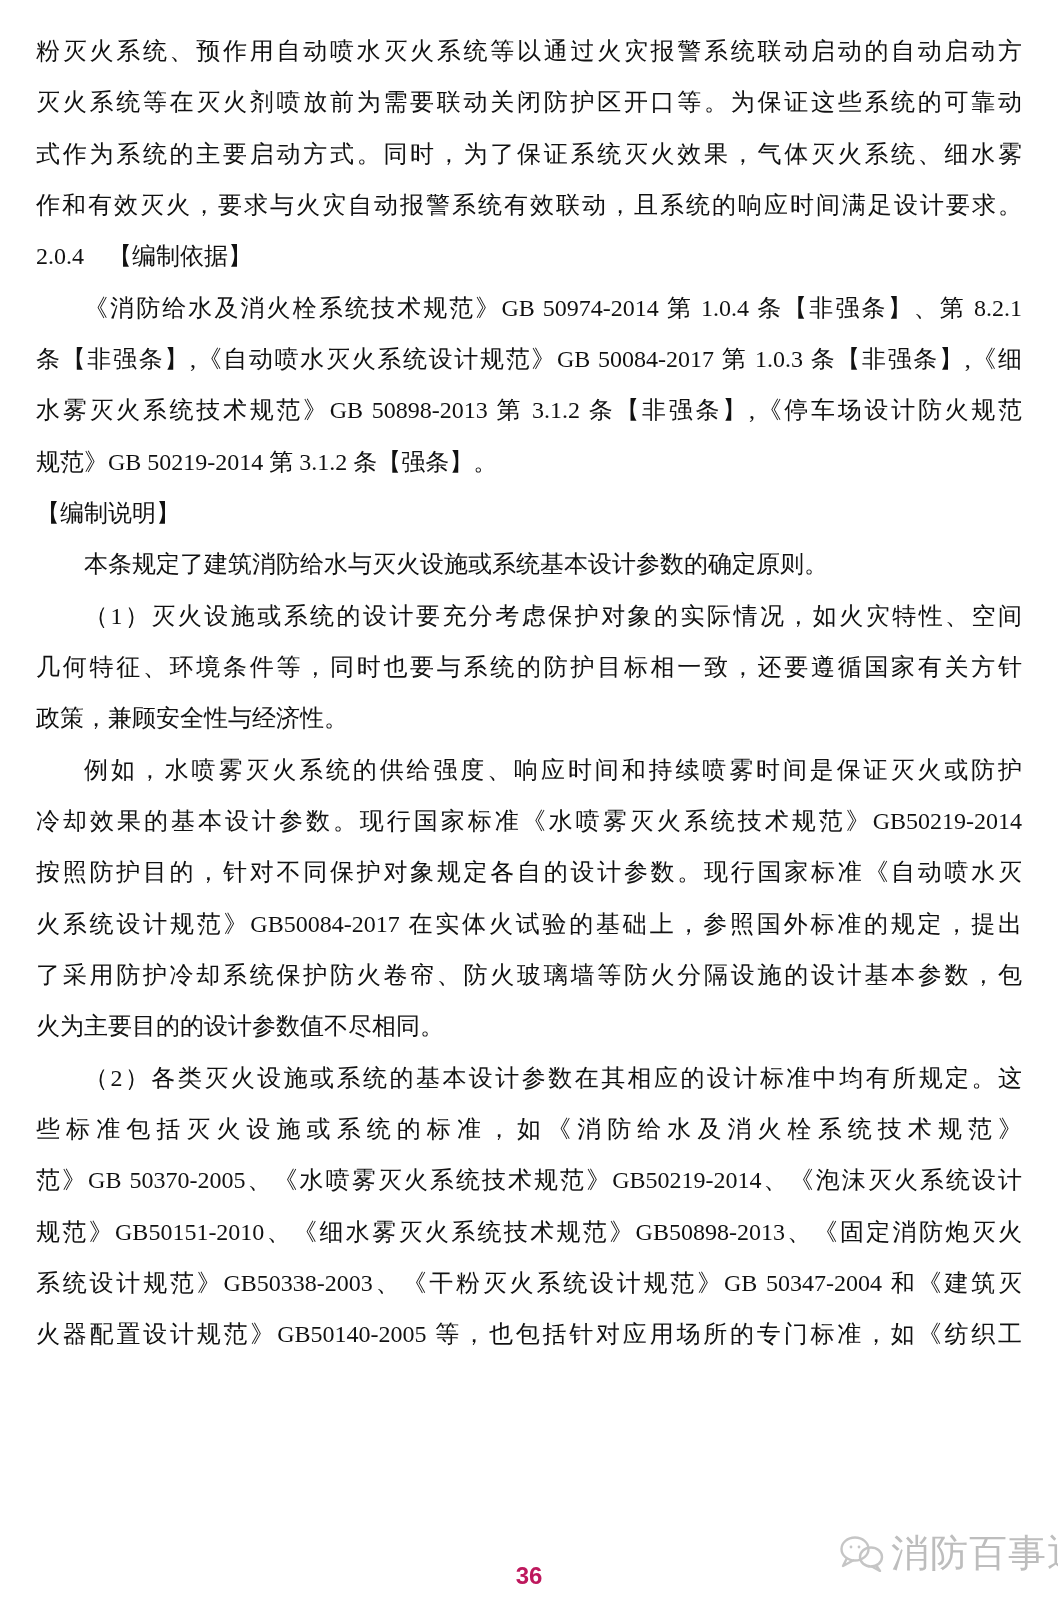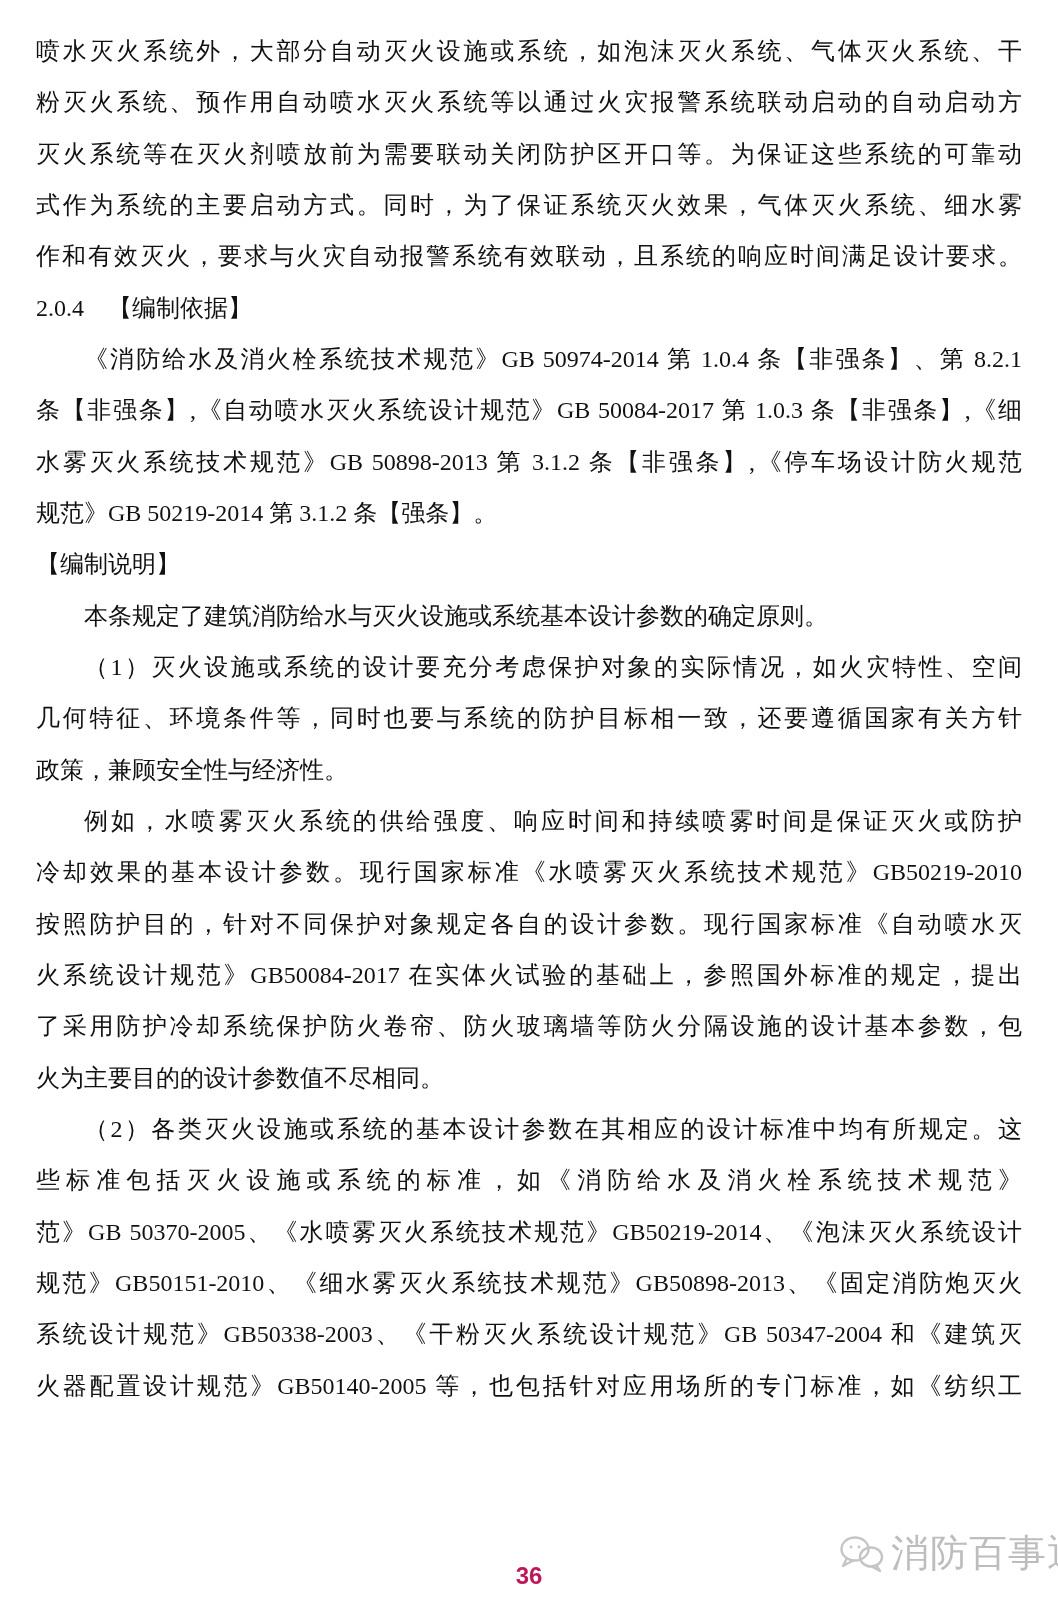--- a/index.html
+++ b/index.html
@@ -64,37 +64,36 @@
     font-size: 24px;
     line-height: 32px;
     color: #be185d;
   }
 </style>
 </head>
 <body>
 
 <div class="page">
   <div class="doc">
-      <div class="line"><span>喷水灭火系统外，大部分自动灭火设施或系统，如泡沫灭火系统、气体灭火系统、干</span></div>
       <div class="line"><span>粉灭火系统、预作用自动喷水灭火系统等以通过火灾报警系统联动启动的自动启动方</span></div>
       <div class="line"><span>灭火系统等在灭火剂喷放前为需要联动关闭防护区开口等。为保证这些系统的可靠动</span></div>
       <div class="line"><span>式作为系统的主要启动方式。同时，为了保证系统灭火效果，气体灭火系统、细水雾</span></div>
       <div class="line"><span>作和有效灭火，要求与火灾自动报警系统有效联动，且系统的响应时间满足设计要求。</span></div>
       <div class="line end bold"><span class="b">2.0.4　【编制依据】</span></div>
       <div class="line ind"><span>《消防给水及消火栓系统技术规范》GB 50974-2014 第 1.0.4 条</span><span class="b">【非强条】</span><span>、第 8.2.1</span></div>
       <div class="line"><span>条</span><span class="b">【非强条】</span><span>,《自动喷水灭火系统设计规范》GB 50084-2017 第 1.0.3 条</span><span class="b">【非强条】</span><span>,《细</span></div>
       <div class="line"><span>水雾灭火系统技术规范》GB 50898-2013 第 3.1.2 条</span><span class="b">【非强条】</span><span>,《停车场设计防火规范</span></div>
       <div class="line end"><span>规范》GB 50219-2014 第 3.1.2 条</span><span class="b">【强条】</span><span>。</span></div>
       <div class="line end bold"><span class="b">【编制说明】</span></div>
       <div class="line end ind bold"><span class="b">本条规定了建筑消防给水与灭火设施或系统基本设计参数的确定原则。</span></div>
       <div class="line ind"><span>（1）灭火设施或系统的设计要充分考虑保护对象的实际情况，如火灾特性、空间</span></div>
       <div class="line"><span>几何特征、环境条件等，同时也要与系统的防护目标相一致，还要遵循国家有关方针</span></div>
       <div class="line end"><span>政策，兼顾安全性与经济性。</span></div>
       <div class="line ind"><span>例如，水喷雾灭火系统的供给强度、响应时间和持续喷雾时间是保证灭火或防护</span></div>
-      <div class="line"><span>冷却效果的基本设计参数。现行国家标准《水喷雾灭火系统技术规范》GB50219-2010</span></div>
+      <div class="line"><span>冷却效果的基本设计参数。现行国家标准《水喷雾灭火系统技术规范》GB50219-2014</span></div>
       <div class="line"><span>按照防护目的，针对不同保护对象规定各自的设计参数。现行国家标准《自动喷水灭</span></div>
       <div class="line"><span>火系统设计规范》GB50084-2017 在实体火试验的基础上，参照国外标准的规定，提出</span></div>
       <div class="line"><span>了采用防护冷却系统保护防火卷帘、防火玻璃墙等防火分隔设施的设计基本参数，包</span></div>
       <div class="line end"><span>火为主要目的的设计参数值不尽相同。</span></div>
       <div class="line ind"><span>（2）各类灭火设施或系统的基本设计参数在其相应的设计标准中均有所规定。这</span></div>
       <div class="line"><span>些标准包括灭火设施或系统的标准，如《消防给水及消火栓系统技术规范》</span></div>
       <div class="line"><span>范》GB 50370-2005、《水喷雾灭火系统技术规范》GB50219-2014、《泡沫灭火系统设计</span></div>
       <div class="line"><span>规范》GB50151-2010、《细水雾灭火系统技术规范》GB50898-2013、《固定消防炮灭火</span></div>
       <div class="line"><span>系统设计规范》GB50338-2003、《干粉灭火系统设计规范》GB 50347-2004 和《建筑灭</span></div>
       <div class="line"><span>火器配置设计规范》GB50140-2005 等，也包括针对应用场所的专门标准，如《纺织工</span></div>

